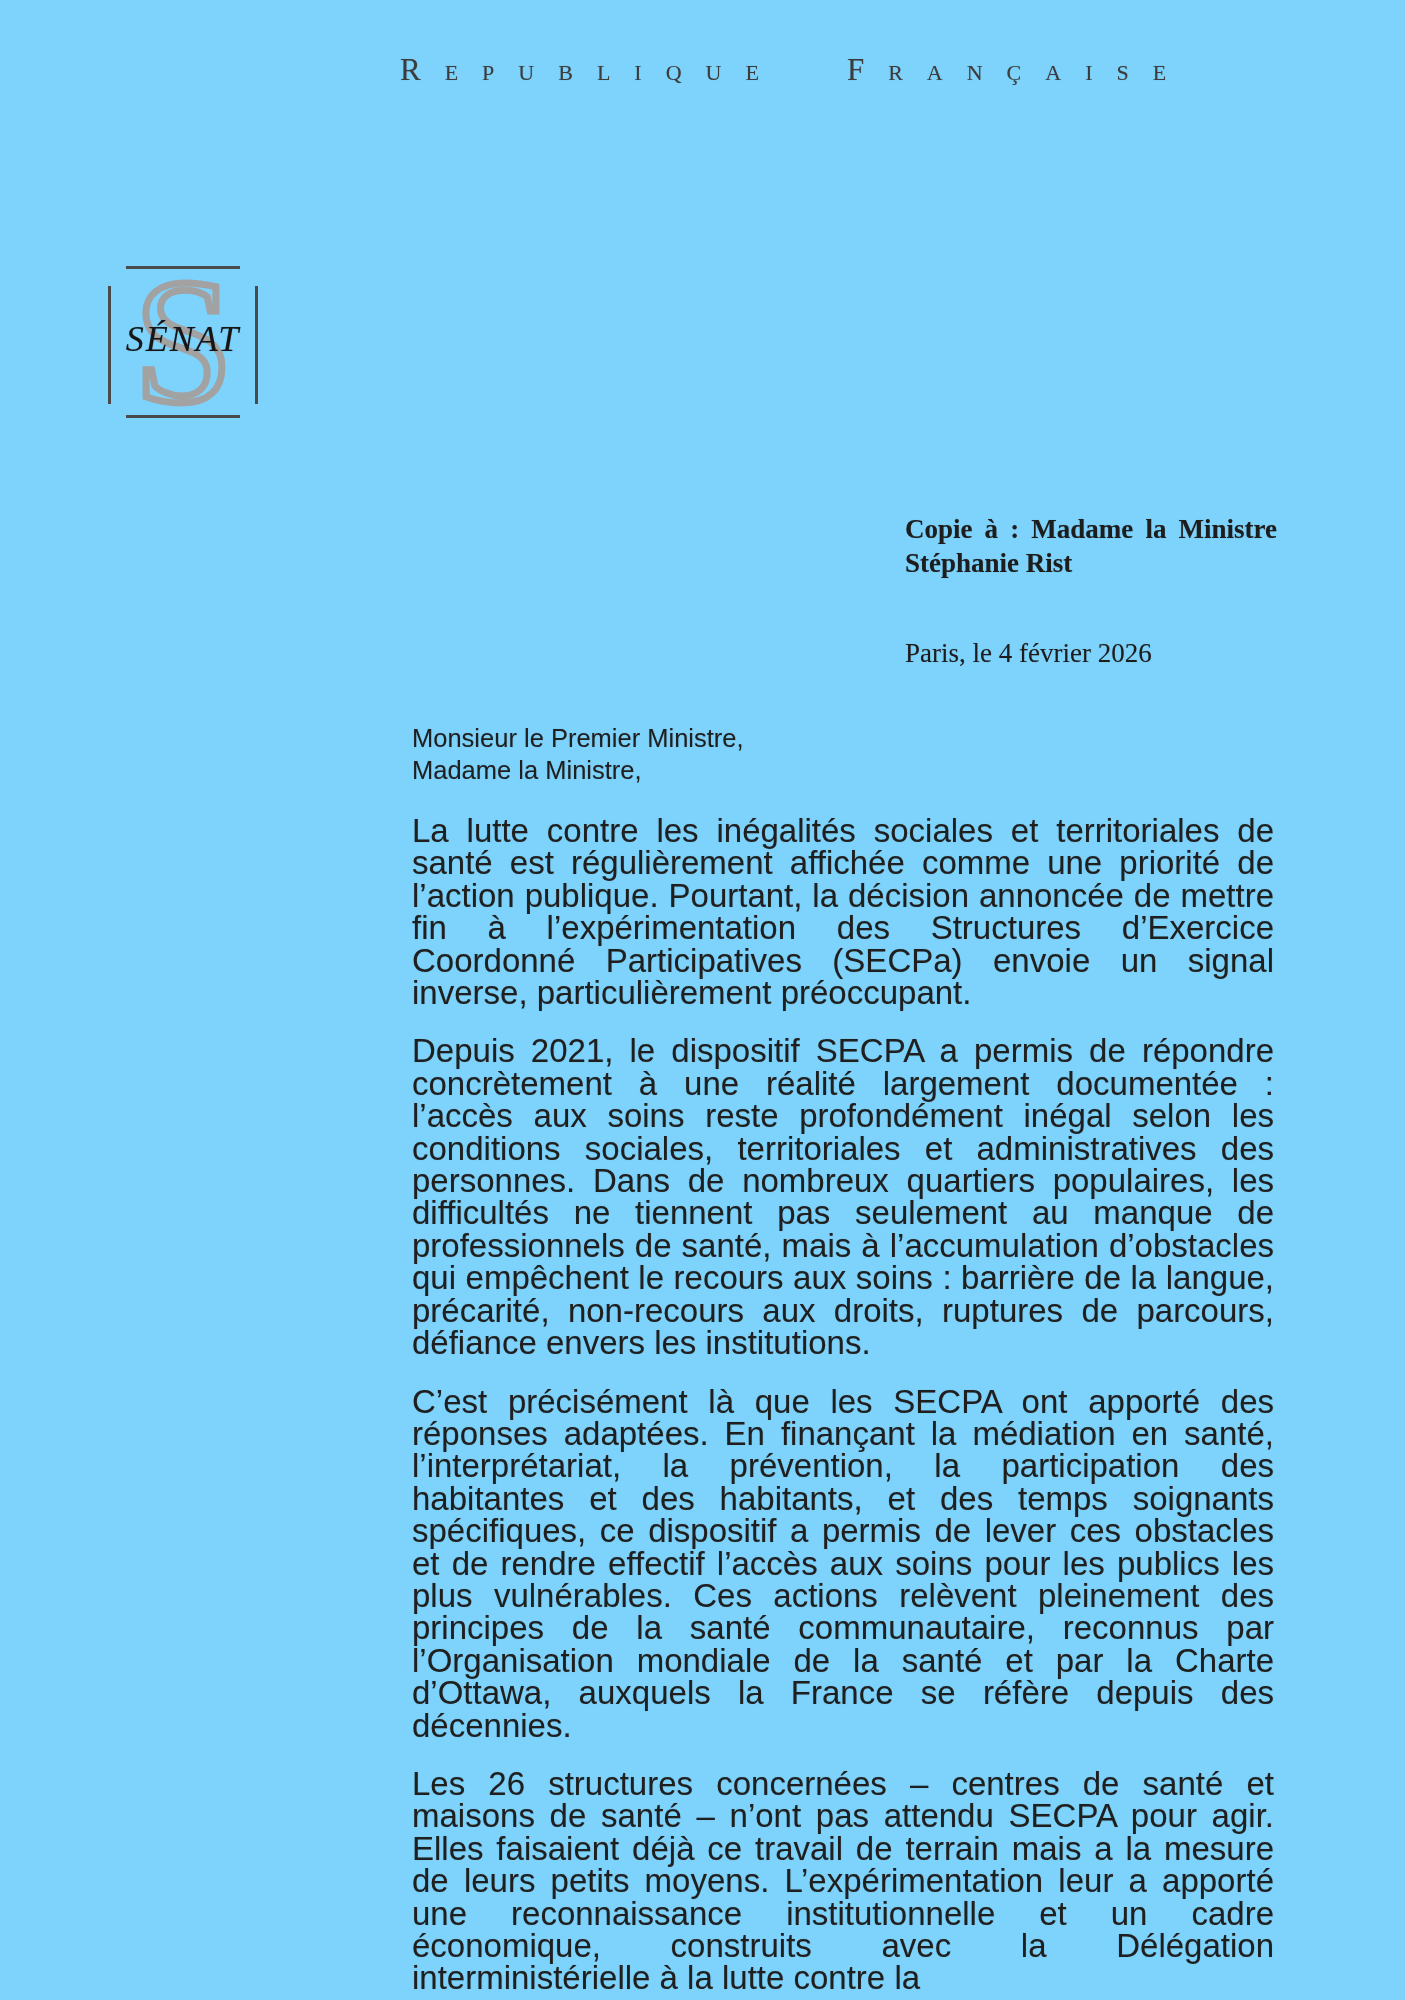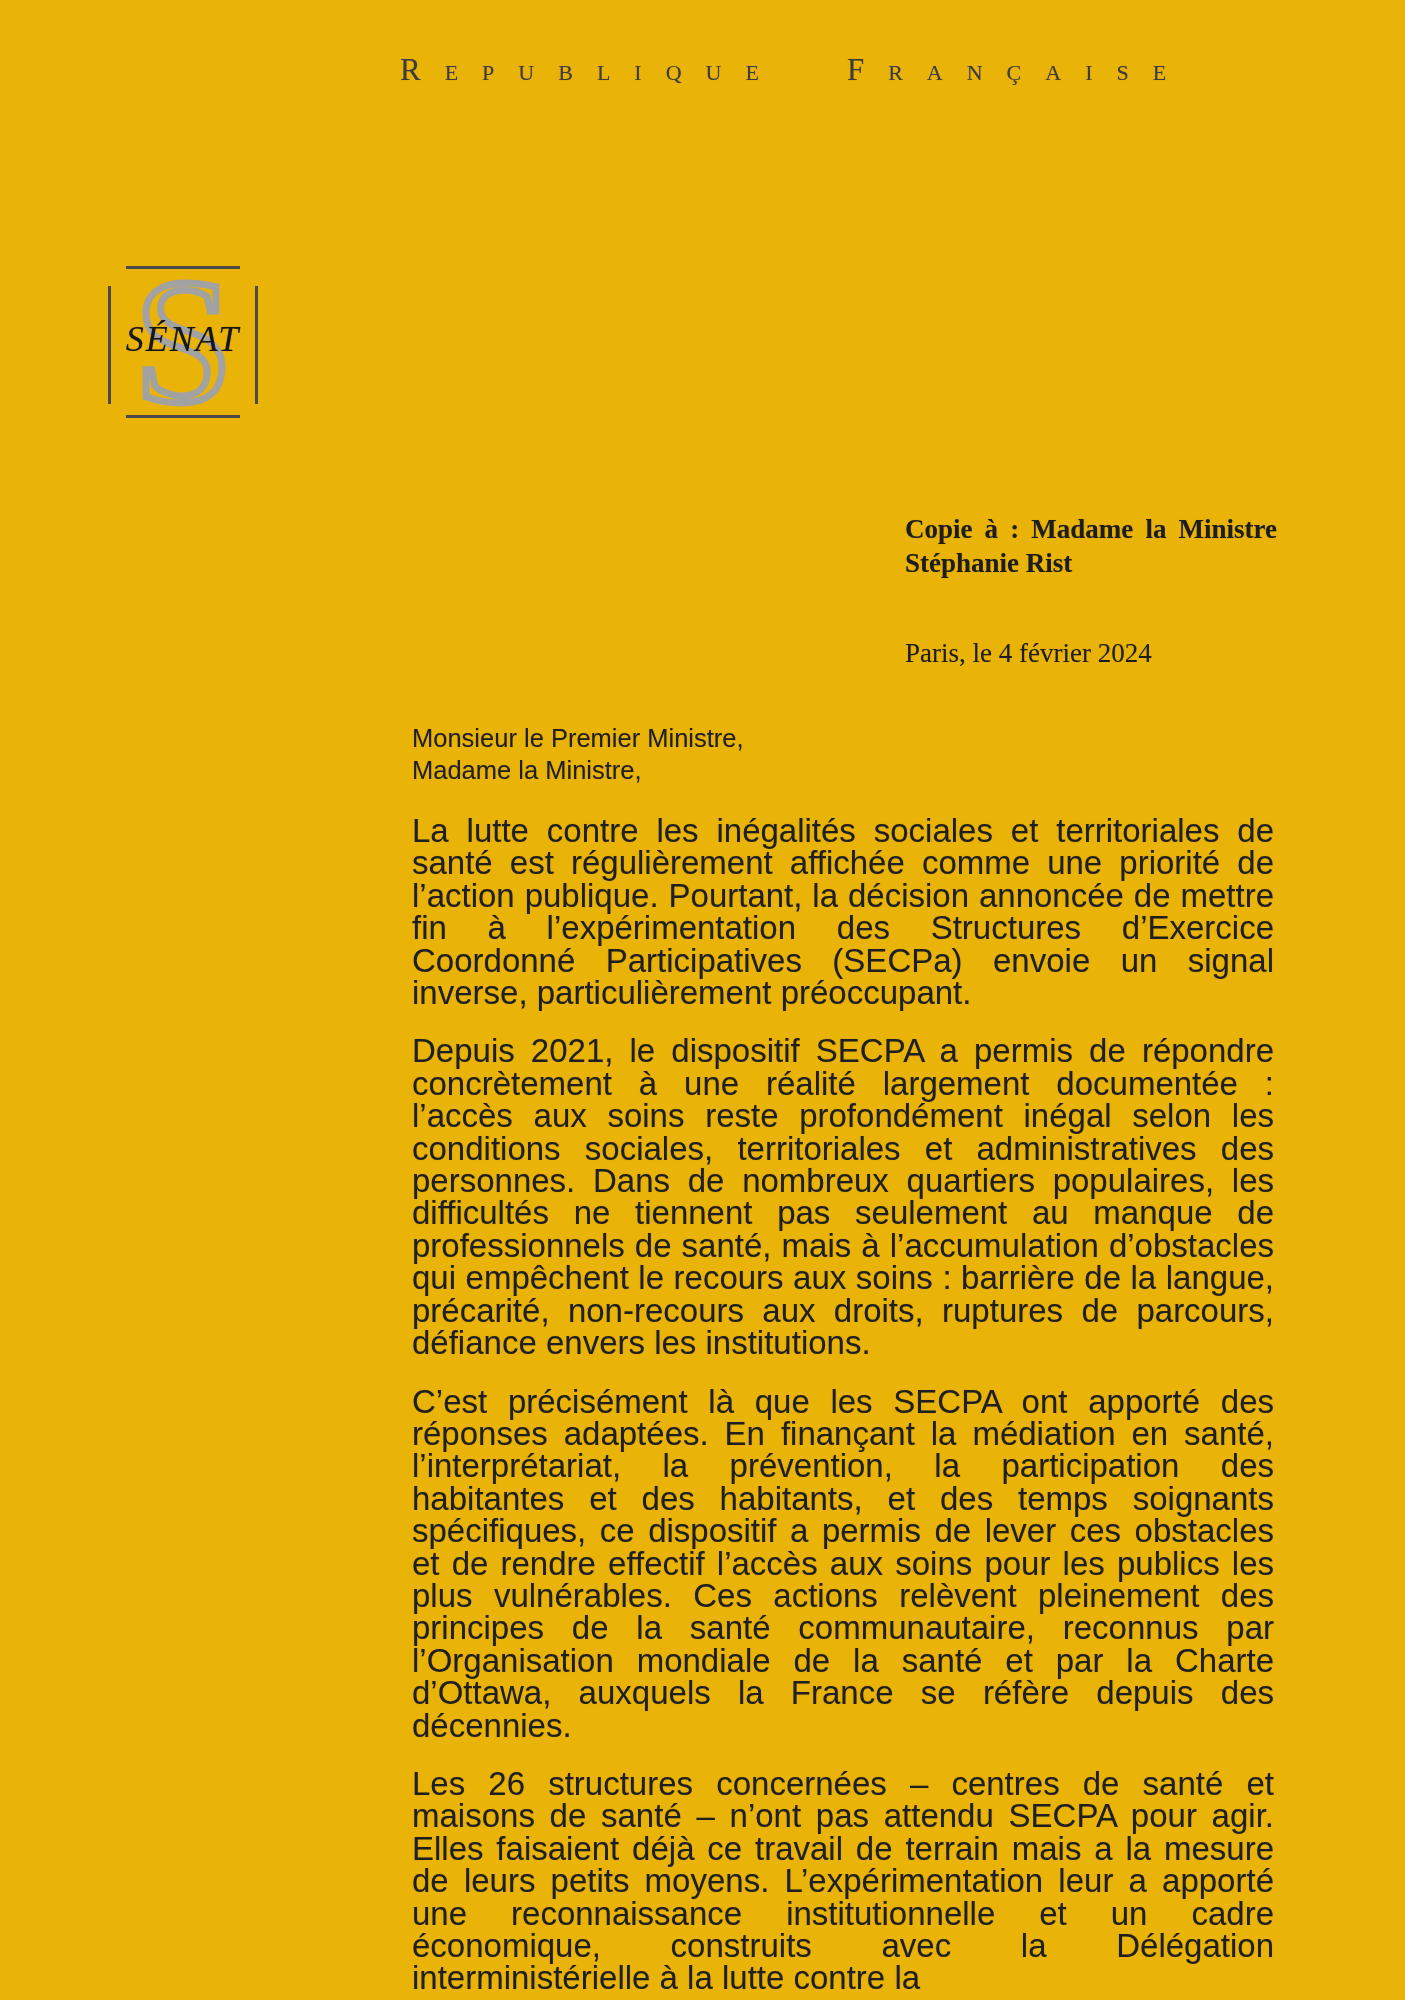--- a/index.html
+++ b/index.html
@@ -5,21 +5,21 @@
   html, body {
     margin: 0;
     padding: 0;
     background: #e8e8e8;
   }
   .page {
     position: relative;
     width: 1405px;
     height: 2000px;
     margin: 0 auto;
-    background: #eab308;
+    background: #7dd3fc;
     overflow: hidden;
     color: #232323;
   }
   
   .letterhead {
     position: absolute;
     left: 400px;
     top: 52px;
     font-family: "Liberation Serif", serif;
     font-variant: small-caps;
@@ -141,21 +141,21 @@
     <div class="logo-word">SÉNAT</div>
     <div class="rule bottom"></div>
   </div>
 
 
   <div class="copy-to serifblock">
     <div class="just">Copie à : Madame la Ministre</div>
     <div>Stéphanie Rist</div>
   </div>
 
-  <div class="date-line serifblock">Paris, le 4 février 2024</div>
+  <div class="date-line serifblock">Paris, le 4 février 2026</div>
 
   <div class="salutation sansblock">
     <div>Monsieur le Premier Ministre,</div>
     <div>Madame la Ministre,</div>
   </div>
 
   <div class="body-text sansblock">
     <p>La lutte contre les inégalités sociales et territoriales de santé est régulièrement affichée comme une priorité de l’action publique. Pourtant, la décision annoncée de mettre fin à l’expérimentation des Structures d’Exercice Coordonné Participatives (SECPa) envoie un signal inverse, particulièrement préoccupant.</p>
     <p>Depuis 2021, le dispositif SECPA a permis de répondre concrètement à une réalité largement documentée : l’accès aux soins reste profondément inégal selon les conditions sociales, territoriales et administratives des personnes. Dans de nombreux quartiers populaires, les difficultés ne tiennent pas seulement au manque de professionnels de santé, mais à l’accumulation d’obstacles qui empêchent le recours aux soins : barrière de la langue, précarité, non-recours aux droits, ruptures de parcours, défiance envers les institutions.</p>
     <p>C’est précisément là que les SECPA ont apporté des réponses adaptées. En finançant la médiation en santé, l’interprétariat, la prévention, la participation des habitantes et des habitants, et des temps soignants spécifiques, ce dispositif a permis de lever ces obstacles et de rendre effectif l’accès aux soins pour les publics les plus vulnérables. Ces actions relèvent pleinement des principes de la santé communautaire, reconnus par l’Organisation mondiale de la santé et par la Charte d’Ottawa, auxquels la France se réfère depuis des décennies.</p>

